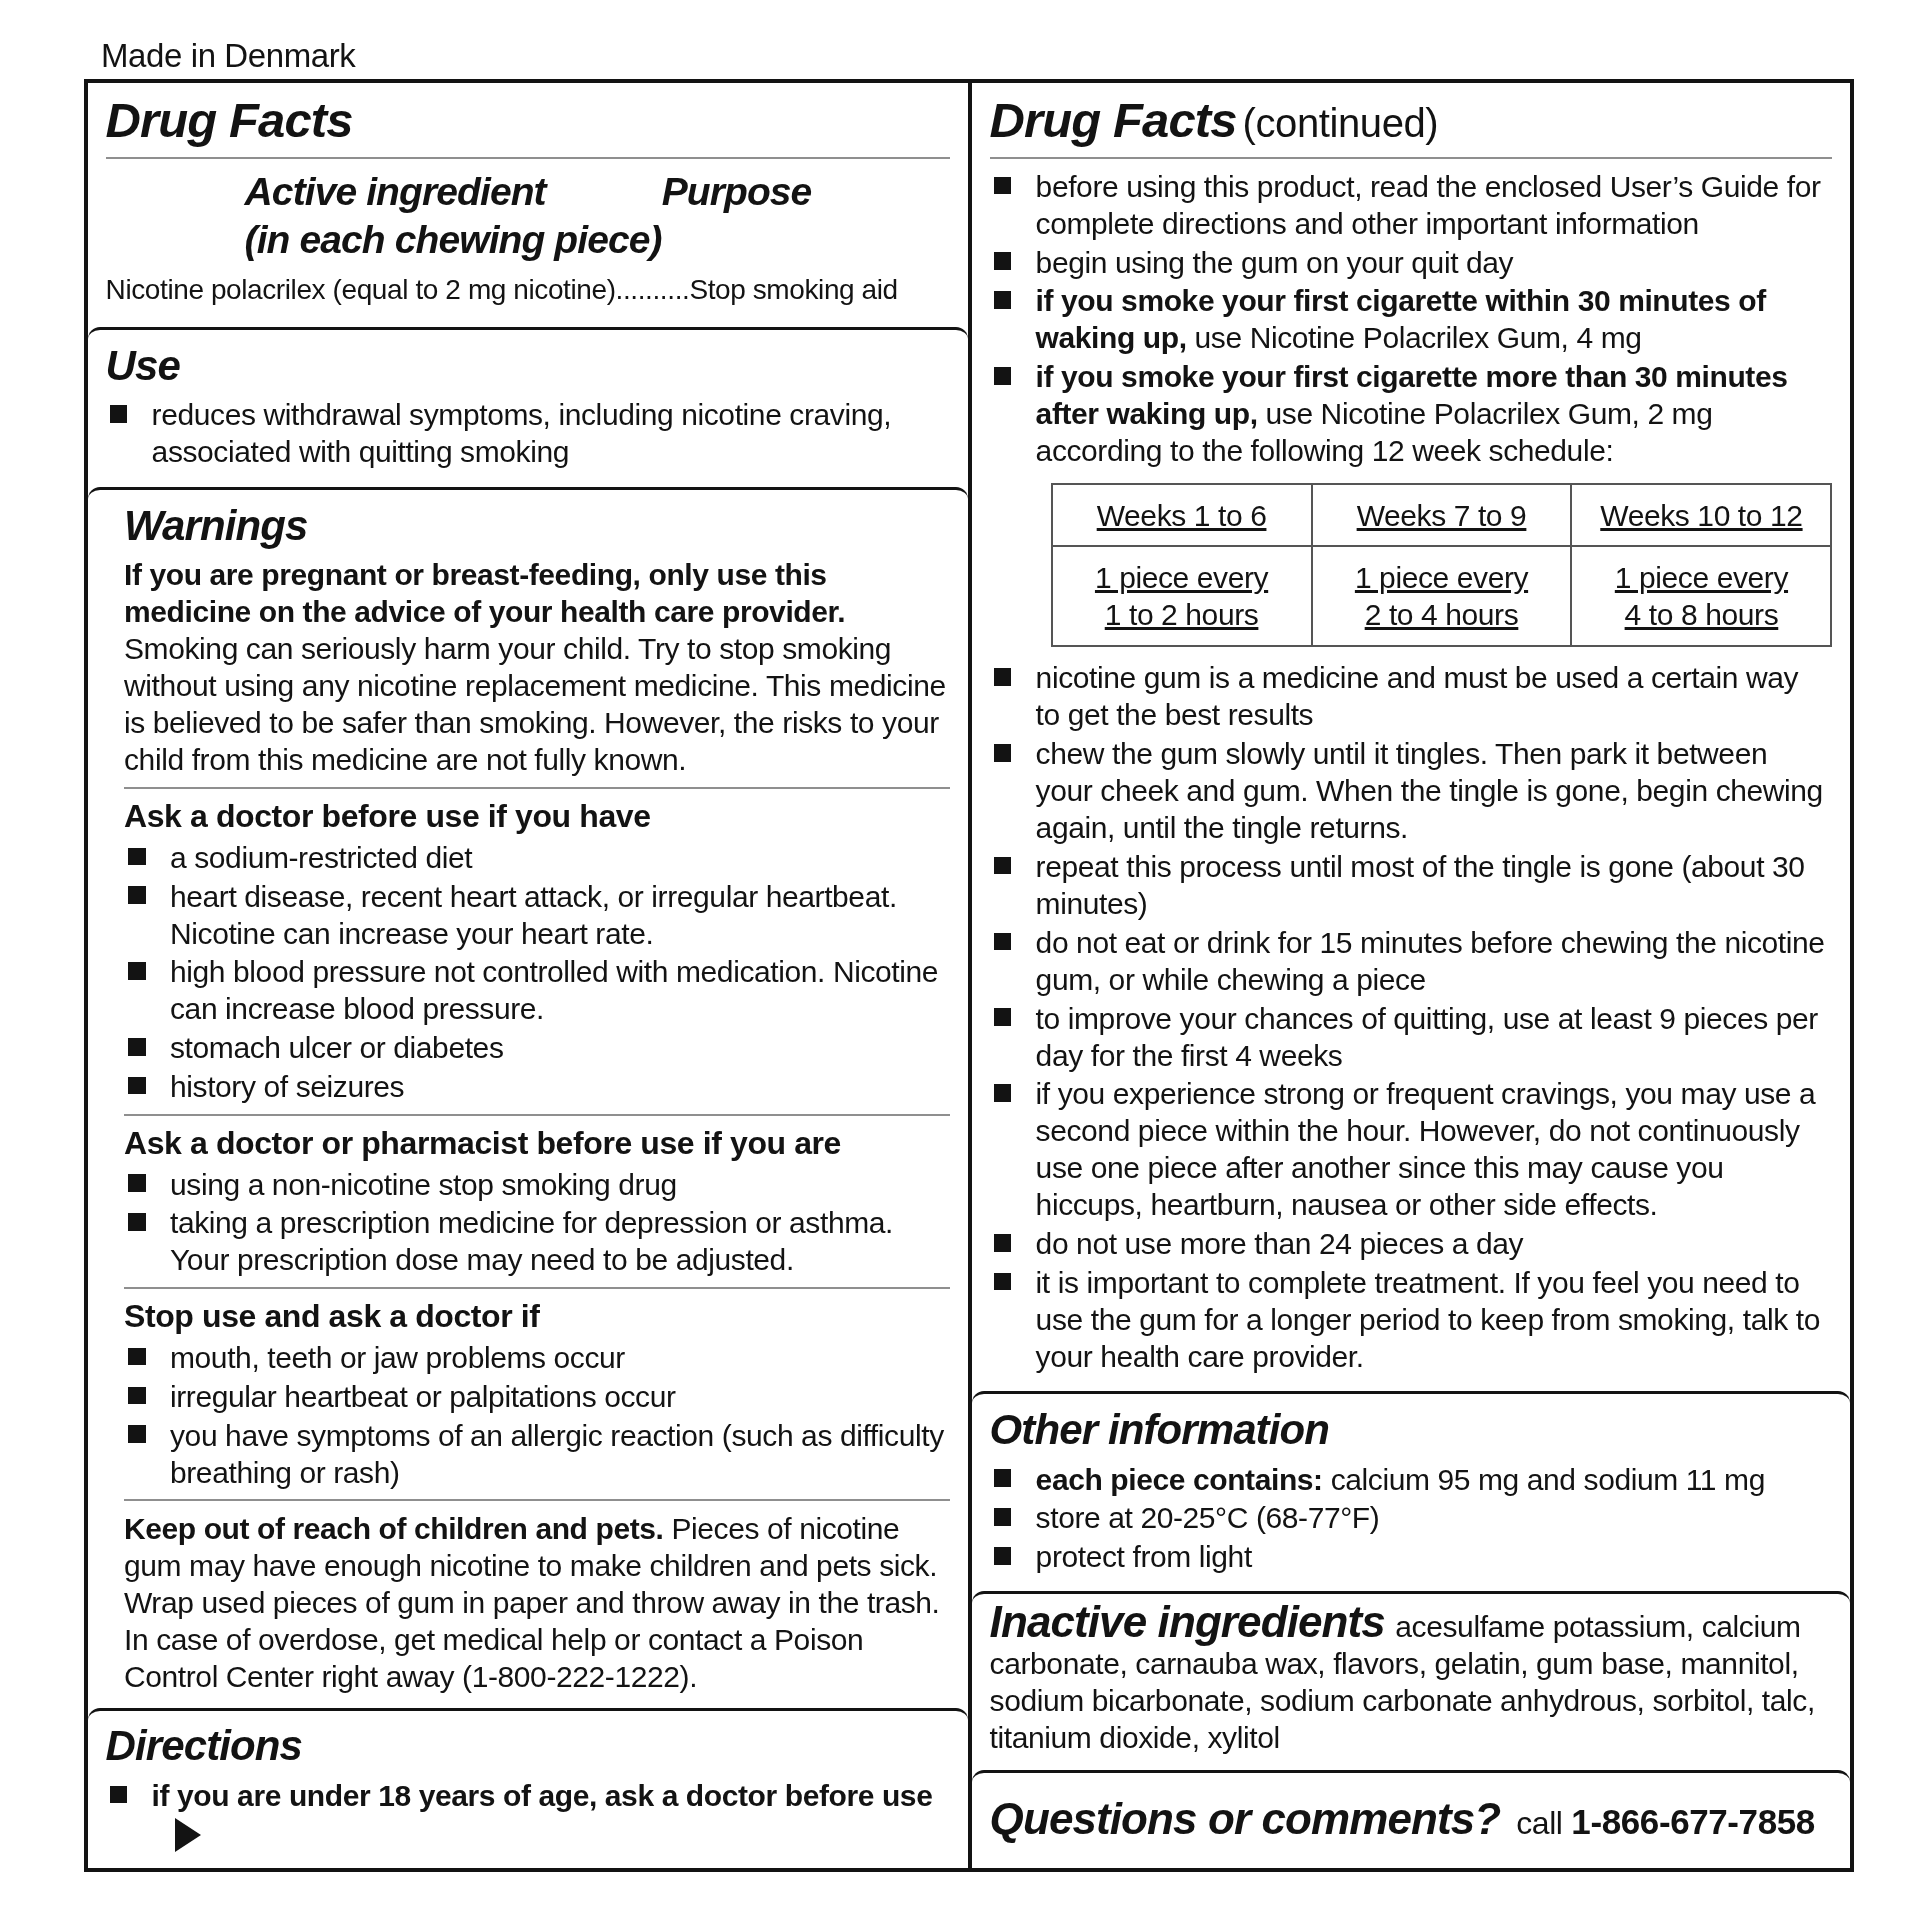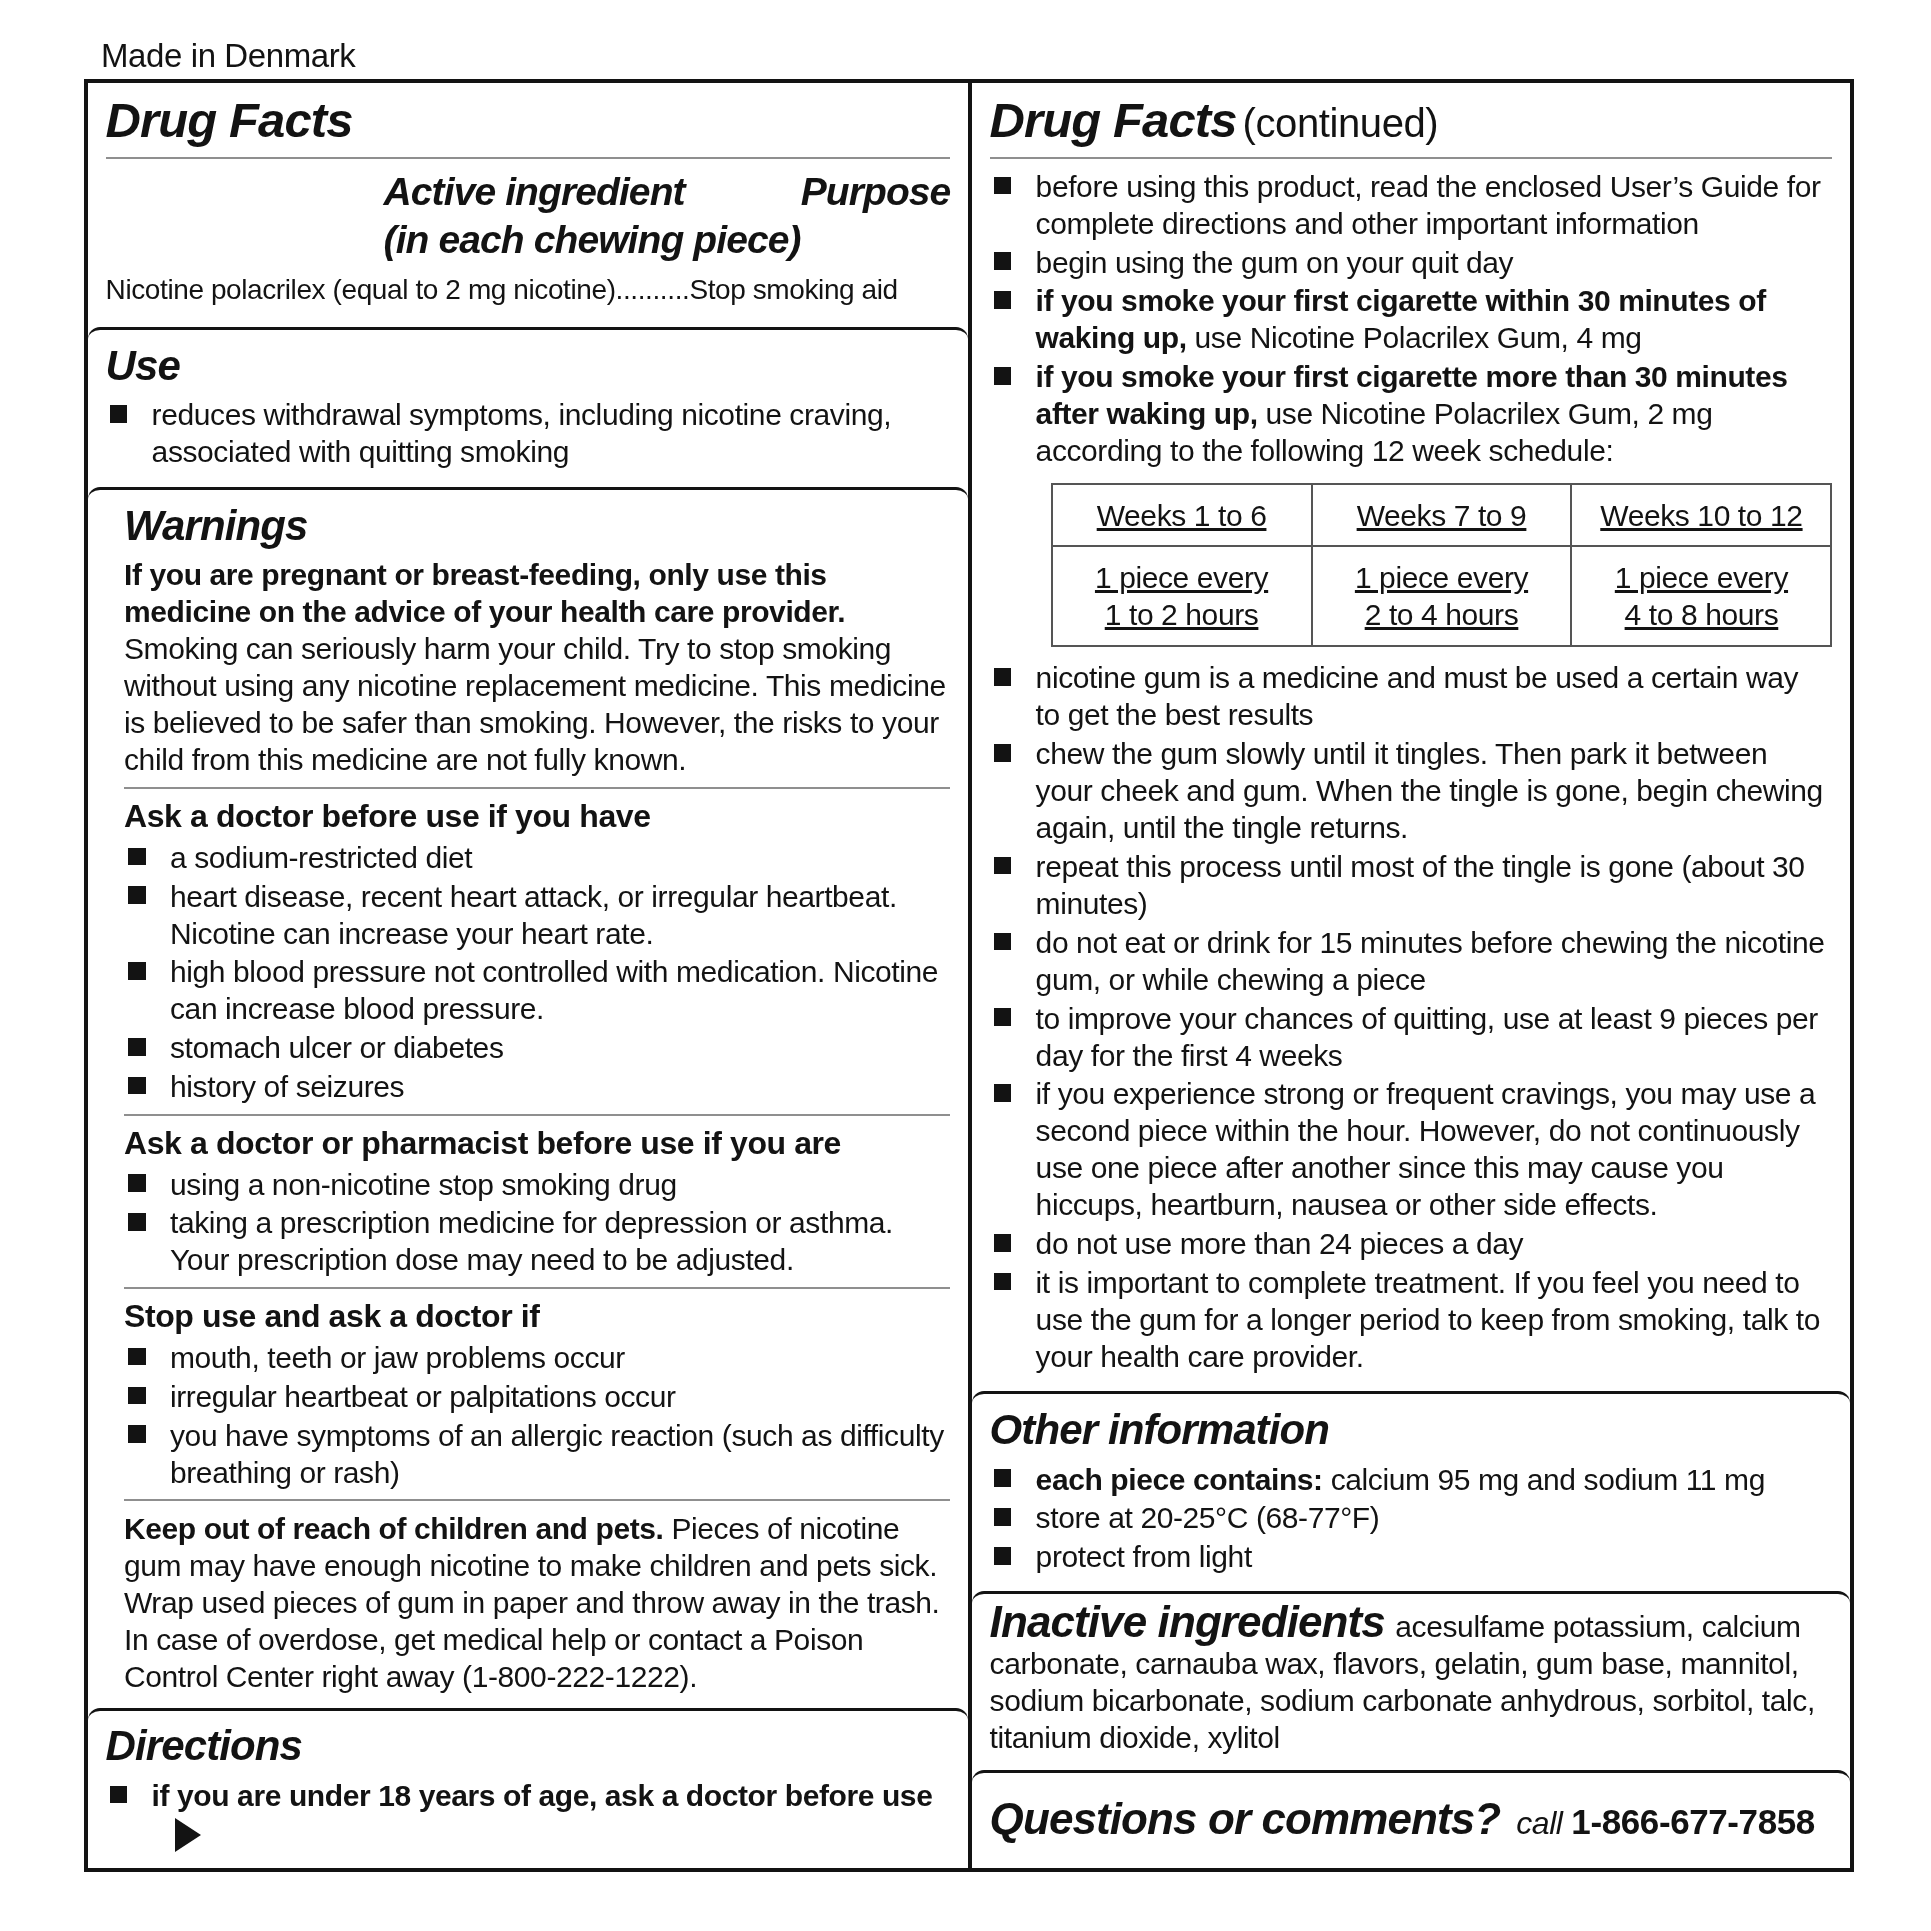--- a/index.html
+++ b/index.html
@@ -19,39 +19,39 @@
   .sectitle{font-size:42px;font-weight:bold;font-style:italic;letter-spacing:-0.9px;line-height:1.2;margin:1.8px 0 5.3px 0;}
   .subhead{font-size:32px;font-weight:bold;letter-spacing:-0.4px;line-height:37px;margin:1.8px 0 3.5px 0;}
   .body-text, .blist{font-size:30px;line-height:37px;letter-spacing:-0.4px;}
   .rb{font-weight:bold;}
   p{margin:0;}
   
   .blist{list-style:none;margin:4px;padding:0;}
   .blist li{position:relative;padding-left:42px;margin:0 0 1.8px 0;}
   .sq{position:absolute;left:0;top:8.8px;width:17.6px;height:17.6px;background:#131313;}
   
-  .ai-head{display:flex;justify-content:flex-end;align-items:flex-start;}
+  .ai-head{display:flex;justify-content:center;align-items:flex-start;}
   .ai-title{font-size:39px;font-weight:bold;font-style:italic;letter-spacing:-0.9px;line-height:1.25;}
   .ai-purpose{font-size:39px;font-weight:bold;font-style:italic;letter-spacing:-0.9px;line-height:1.25;}
   .ai-row{font-size:28px;letter-spacing:-0.4px;margin-top:8.8px;white-space:nowrap;}
   
   .sched{border-collapse:collapse;margin:14px 0 12.3px 61px;}
   .sched th,.sched td{border:2.6px solid #555;text-align:center;font-weight:normal;
         font-size:30px;letter-spacing:-0.4px;padding:7px 12.3px;white-space:pre-line;line-height:37px;text-decoration:underline;}
   .sched th{height:46px;}
   .sched td{height:84px;vertical-align:middle;}
   .sched th{width:246px;}
   
   .dir-li{font-weight:bold;}
   .arrow{display:inline-block;width:0;height:0;border-left:26px solid #131313;
          border-top:17.6px solid transparent;border-bottom:17.6px solid transparent;
          margin-left:23px;vertical-align:middle;}
   
   .inline-title{font-size:44px;font-weight:bold;font-style:italic;letter-spacing:-0.9px;margin-right:10.5px;}
-  .q-call{font-size:32px;letter-spacing:-0.4px;margin:0 8.8px 0 5.3px;font-style:italic;}
+  .q-call{font-size:32px;letter-spacing:-0.4px;margin:0 8.8px 0 5.3px;}
   .q-phone{font-size:35px;font-weight:bold;letter-spacing:-0.4px;}
   .footer-note{position:relative;margin:37px 0 0 101px;font-size:33px;letter-spacing:-0.4px;}
   
   .sec-head-active{min-height:244px;}
   .sec-use{min-height:160px;}
   .sec-warnings{min-height:1167px;padding-left:36px;}
   .sec-directions{flex:1;}
   .rsec-main{min-height:1250px;}
   .rsec-other{min-height:174px;}
   .rsec-inactive{min-height:179px;}

